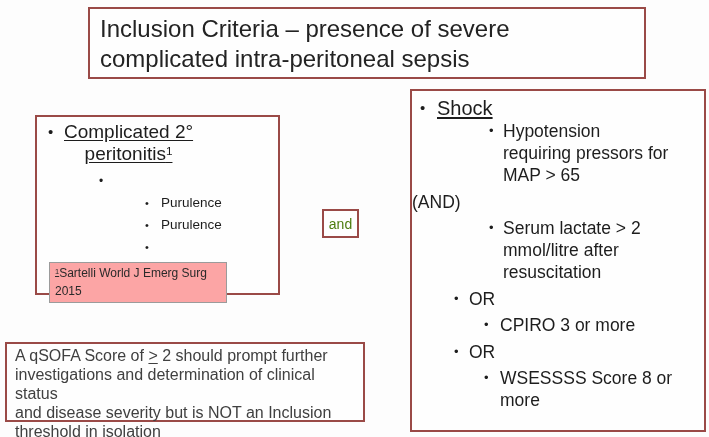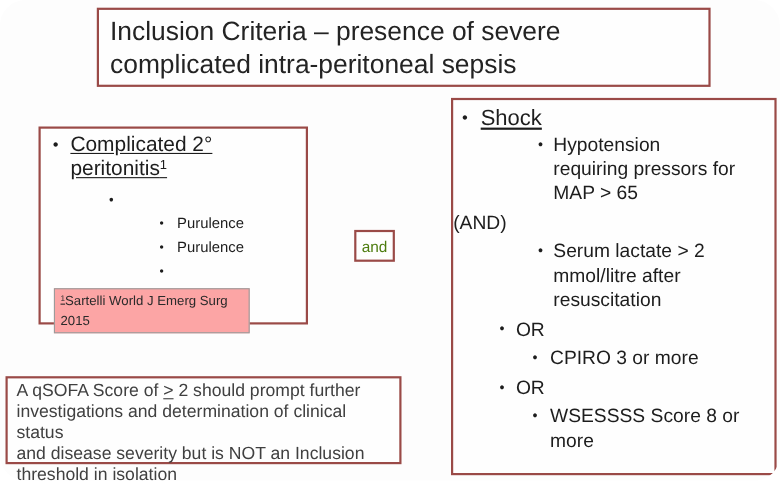--- a/index.html
+++ b/index.html
@@ -5,31 +5,30 @@
   * { margin: 0; padding: 0; box-sizing: border-box; }
   html, body { background: #ffffff; }
   body { font-family: "Liberation Sans", sans-serif; color: #1d1d1d; }
 
   .slide {
     position: relative;
     width: 709px;
     height: 437px;
     background: #fdfdfd;
     overflow: hidden;
-    border-radius: 23px;
   }
 
   .box {
     position: absolute;
     border: 2px solid #9a4a47;
     background: #fefefe;
   }
 
   .preline { white-space: pre-line; }
-  .u { text-decoration: underline; text-underline-offset: 2px; }
+  .u { text-decoration: underline; text-underline-offset: 2px; text-align: center; }
 
   sup { font-size: 62%; vertical-align: baseline; position: relative; top: -0.45em; }
 
   
   .title-box { left: 88px; top: 7px; width: 558px; height: 72px; }
   .title-text {
     padding: 5px 10px;
     font-size: 24px;
     line-height: 30px;
     color: #232323;

